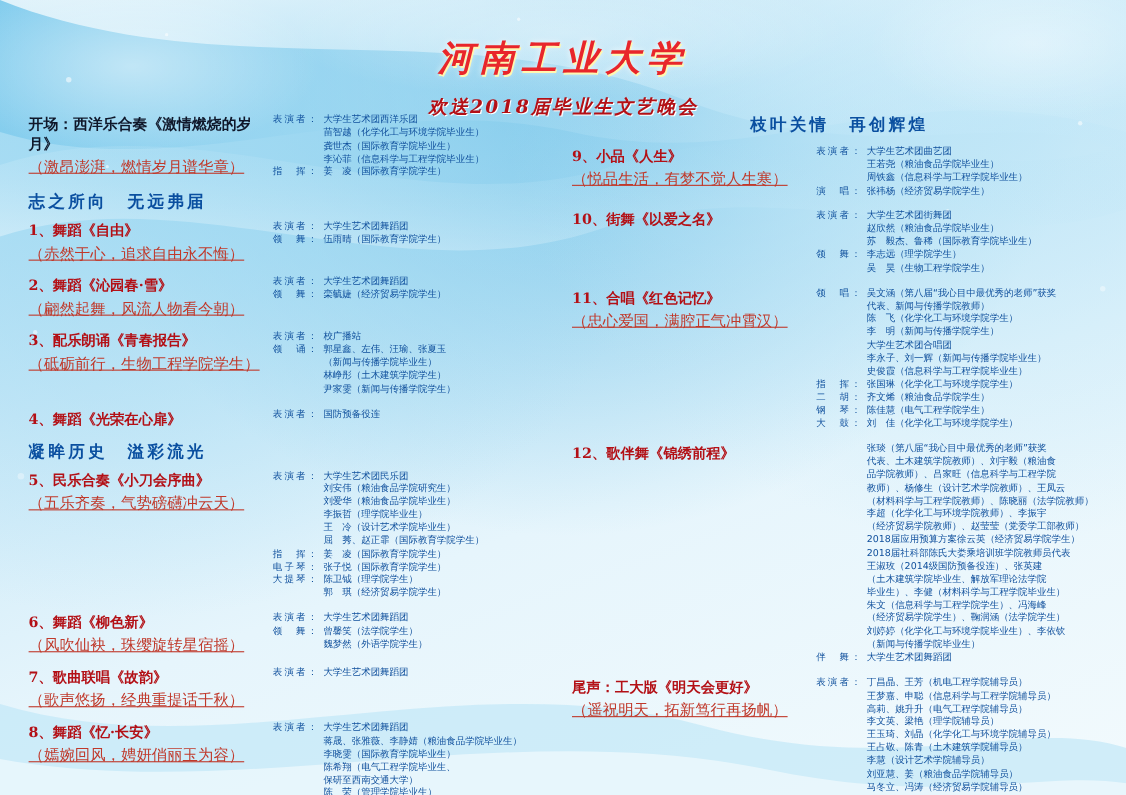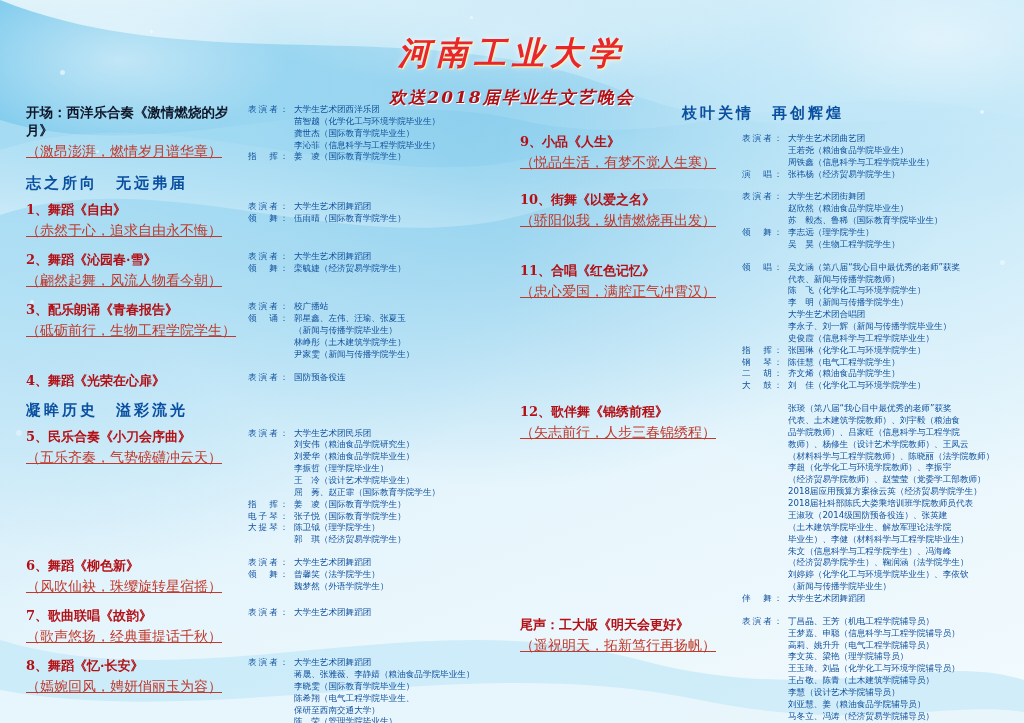--- a/index.html
+++ b/index.html
@@ -380,21 +380,20 @@
           <div class="crew-names">
             <div>张祎杨（经济贸易学院学生）</div>
           </div>
         </div>
       </div>
     </div>
 
     <div class="item">
       <div class="left">
         <div class="item-title">10、街舞《以爱之名》</div>
-        <div class="item-note">（骄阳似我，纵情燃烧再出发）</div>
       </div>
       <div class="right tiny">
         <div class="crew-row">
           <div class="crew-role">表演者：</div>
           <div class="crew-names">
             <div>大学生艺术团街舞团</div>
             <div>赵欣然（粮油食品学院毕业生）</div>
             <div>苏　毅杰、鲁稀（国际教育学院毕业生）</div>
           </div>
         </div>
@@ -426,44 +425,43 @@
             <div>史俊霞（信息科学与工程学院毕业生）</div>
           </div>
         </div>
         <div class="crew-row">
           <div class="crew-role">指　挥：</div>
           <div class="crew-names">
             <div>张国琳（化学化工与环境学院学生）</div>
           </div>
         </div>
         <div class="crew-row">
+          <div class="crew-role">二　胡：</div>
+          <div class="crew-names">
+            <div>齐文烯（粮油食品学院学生）</div>
+          </div>
+        </div>
+        <div class="crew-row">
           <div class="crew-role">钢　琴：</div>
           <div class="crew-names">
             <div>陈佳慧（电气工程学院学生）</div>
           </div>
         </div>
         <div class="crew-row">
-          <div class="crew-role">二　胡：</div>
-          <div class="crew-names">
-            <div>齐文烯（粮油食品学院学生）</div>
-          </div>
-        </div>
-        <div class="crew-row">
           <div class="crew-role">大　鼓：</div>
           <div class="crew-names">
             <div>刘　佳（化学化工与环境学院学生）</div>
           </div>
         </div>
       </div>
     </div>
 
     <div class="item">
       <div class="left">
         <div class="item-title">12、歌伴舞《锦绣前程》</div>
-        <div class="item-note">（矢志前行，人步三春锦绣程）</div>
       </div>
       <div class="right tiny">
         <div class="crew-row">
           <div class="crew-role"></div>
           <div class="crew-names">
             <div>张琰（第八届“我心目中最优秀的老师”获奖</div>
             <div>代表、土木建筑学院教师）、刘宇毅（粮油食</div>
             <div>品学院教师）、吕家旺（信息科学与工程学院</div>
             <div>教师）、杨修生（设计艺术学院教师）、王凤云</div>
             <div>（材料科学与工程学院教师）、陈晓丽（法学院教师）</div>

